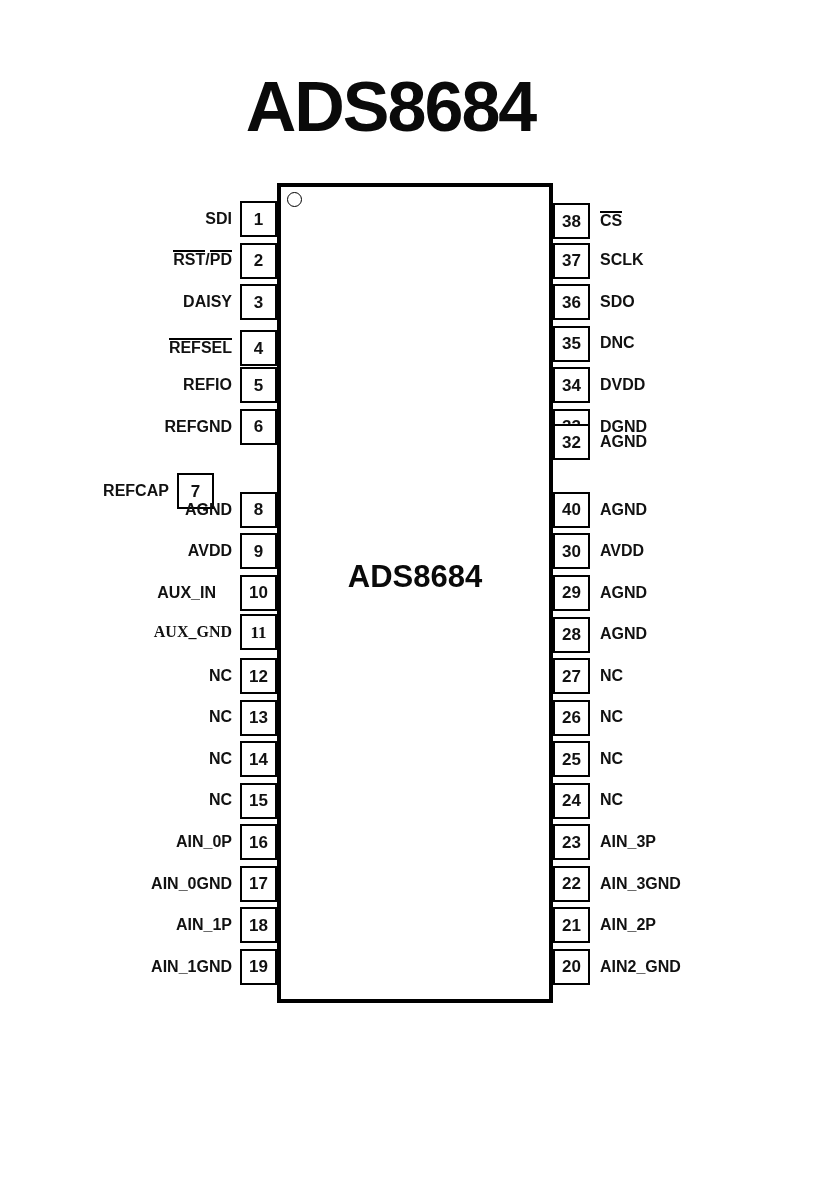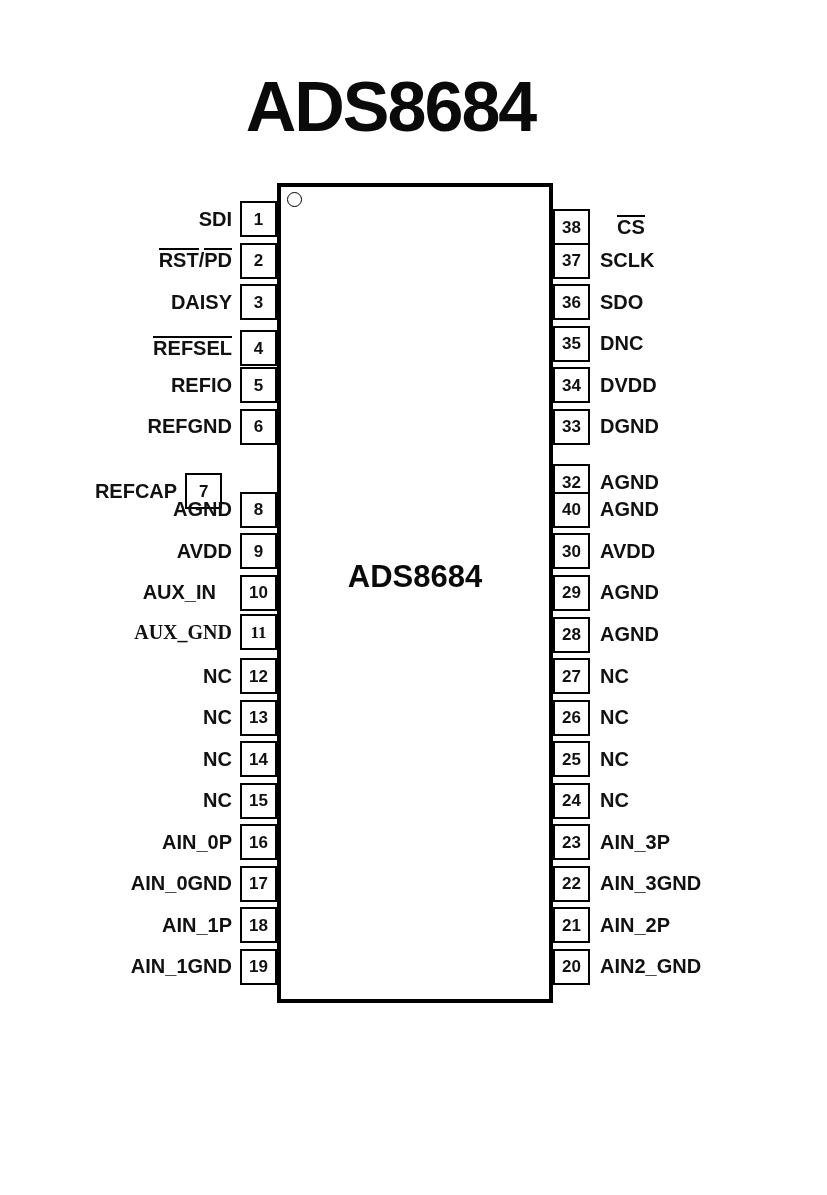--- a/index.html
+++ b/index.html
@@ -66,21 +66,21 @@
     display:flex;
     align-items:center;
     justify-content:center;
   }
   .pin-num{
     font-size:17px;
     font-weight:bold;
     line-height:1;
   }
   .pin-label{
-    font-size:20px;
+    font-size:16px;
     font-weight:bold;
     line-height:1.15;
     white-space:nowrap;
   }
   .pin-row.left .pin-label{margin-right:8px;}
   .pin-row.right .pin-label{margin-left:10px;}
   .bar{
     position:relative;
     display:inline-block;
   }
@@ -211,21 +211,21 @@
         <span class="pin-box">
           <span class="pin-num">18</span>
         </span>
       </div>
       <div class="pin-row left" style="top: 948.9px;">
         <span class="pin-label">AIN_1GND</span>
         <span class="pin-box">
           <span class="pin-num">19</span>
         </span>
       </div>
-      <div class="pin-row right" style="top: 209px; gap: 17px;">
+      <div class="pin-row right" style="top: 203px;">
         <span class="pin-box">
           <span class="pin-num">38</span>
         </span>
         <span class="pin-label"><span class="bar">CS</span></span>
       </div>
       <div class="pin-row right" style="top: 242.55px;">
         <span class="pin-box">
           <span class="pin-num">37</span>
         </span>
         <span class="pin-label">SCLK</span>
@@ -247,21 +247,21 @@
           <span class="pin-num">34</span>
         </span>
         <span class="pin-label">DVDD</span>
       </div>
       <div class="pin-row right" style="top: 408.75px;">
         <span class="pin-box">
           <span class="pin-num">33</span>
         </span>
         <span class="pin-label">DGND</span>
       </div>
-      <div class="pin-row right" style="top: 464px; align-items: center;">
+      <div class="pin-row right" style="top: 424px; align-items: center;">
         <span class="pin-box">
           <span class="pin-num">32</span>
         </span>
         <span class="pin-label">AGND</span>
       </div>
       <div class="pin-row right" style="top: 491.85px;">
         <span class="pin-box">
           <span class="pin-num">40</span>
         </span>
         <span class="pin-label">AGND</span>

